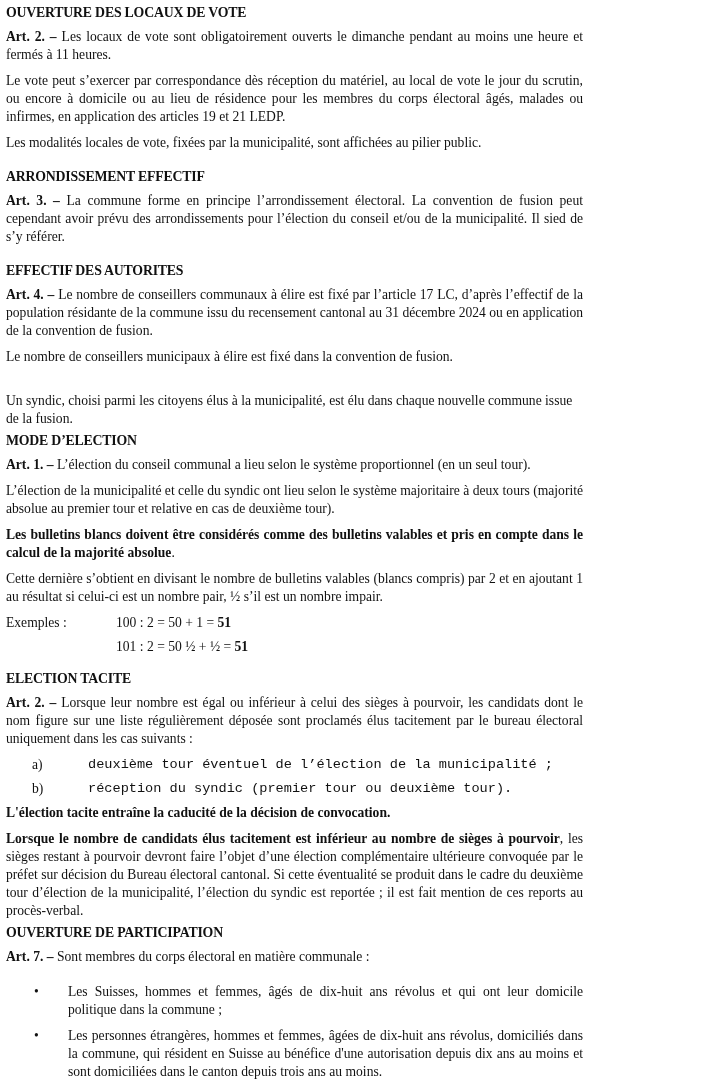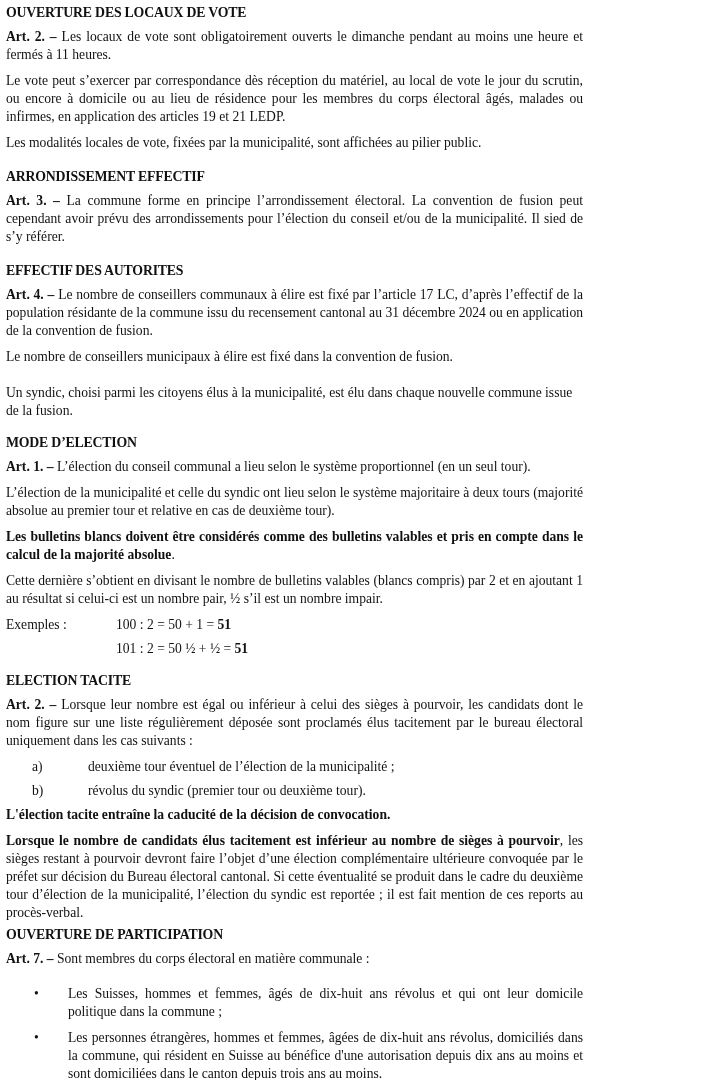--- a/index.html
+++ b/index.html
@@ -34,21 +34,21 @@
     margin: 0 0 8px 0;
     text-align: justify;
   }
   .art { font-weight: bold; }
   .b { font-weight: bold; }
   .ex-row { display: flex; margin: 0 0 6px 0; }
   .ex-label { width: 110px; flex: none; }
   .list-alpha { margin: 0 0 6px 0; padding: 0; list-style: none; }
   .list-alpha li { display: flex; margin: 0 0 6px 0; }
   .list-alpha .marker { width: 30px; flex: none; padding-left: 26px; }
-  .list-alpha .txt { padding-left: 26px; }
+  .list-alpha .txt { padding-left: 26px; font-family: Liberation Mono, monospace; }
   .list-bullet { margin: 0 0 6px 0; padding: 0; list-style: none; }
   .list-bullet li { display: flex; margin: 0 0 8px 0; }
   .list-bullet .dot { width: 62px; flex: none; padding-left: 28px; box-sizing: border-box; }
   .list-bullet .txt { flex: 1; text-align: justify; }
 </style>
 </head>
 <body>
 
 <div class="page">
 
@@ -60,22 +60,22 @@
   </section>
 
   <section>
     <h2>ARRONDISSEMENT EFFECTIF</h2>
     <p style="margin-bottom:16px;"><span class="art">Art. 3. –</span><span> La commune forme en principe l’arrondissement électoral. La convention de fusion peut cependant avoir prévu des arrondissements pour l’élection du conseil et/ou de la municipalité. Il sied de s’y référer.</span></p>
   </section>
 
   <section>
     <h2>EFFECTIF DES AUTORITES</h2>
     <p><span class="art">Art. 4. –</span><span> Le nombre de conseillers communaux à élire est fixé par l’article 17 LC, d’après l’effectif de la population résidante de la commune issu du recensement cantonal au 31 décembre 2024 ou en application de la convention de fusion.</span></p>
-    <p style="margin-bottom:18px;">Le nombre de conseillers municipaux à élire est fixé dans la convention de fusion.</p>
-    <p style="text-align:left;margin-bottom:14px;">Un syndic, choisi parmi les citoyens élus à la municipalité, est élu dans chaque nouvelle commune issue de la fusion.</p>
+    <p style="margin-bottom:26px;">Le nombre de conseillers municipaux à élire est fixé dans la convention de fusion.</p>
+    <p style="text-align:left;margin-bottom:4px;">Un syndic, choisi parmi les citoyens élus à la municipalité, est élu dans chaque nouvelle commune issue de la fusion.</p>
   </section>
 
   <section>
     <h2>MODE D’ELECTION</h2>
     <p><span class="art">Art. 1. –</span><span> L’élection du conseil communal a lieu selon le système proportionnel (en un seul tour).</span></p>
     <p>L’élection de la municipalité et celle du syndic ont lieu selon le système majoritaire à deux tours (majorité absolue au premier tour et relative en cas de deuxième tour).</p>
     <p><span class="b">Les bulletins blancs doivent être considérés comme des bulletins valables et pris en compte dans le calcul de la majorité absolue</span><span>.</span></p>
     <p>Cette dernière s’obtient en divisant le nombre de bulletins valables (blancs compris) par 2 et en ajoutant 1 au résultat si celui-ci est un nombre pair, ½ s’il est un nombre impair.</p>
     <div class="ex-row">
       <span class="ex-label">Exemples :</span>
@@ -90,21 +90,21 @@
   <section>
     <h2>ELECTION TACITE</h2>
     <p><span class="art">Art. 2. –</span><span> Lorsque leur nombre est égal ou inférieur à celui des sièges à pourvoir, les candidats dont le nom figure sur une liste régulièrement déposée sont proclamés élus tacitement par le bureau électoral uniquement dans les cas suivants :</span></p>
     <ul class="list-alpha">
       <li>
           <span class="marker">a)</span>
           <span class="txt">deuxième tour éventuel de l’élection de la municipalité ;</span>
         </li>
       <li>
           <span class="marker">b)</span>
-          <span class="txt">révolus du syndic (premier tour ou deuxième tour).</span>
+          <span class="txt">réception du syndic (premier tour ou deuxième tour).</span>
         </li>
     </ul>
     <p class="b">L'élection tacite entraîne la caducité de la décision de convocation.</p>
     <p style="margin-bottom:4px;"><span class="b">Lorsque le nombre de candidats élus tacitement est inférieur au nombre de sièges à pourvoir</span><span>, les sièges restant à pourvoir devront faire l’objet d’une élection complémentaire ultérieure convoquée par le préfet sur décision du Bureau électoral cantonal. Si cette éventualité se produit dans le cadre du deuxième tour d’élection de la municipalité, l’élection du syndic est reportée ; il est fait mention de ces reports au procès-verbal.</span></p>
   </section>
 
   <section>
     <h2>OUVERTURE DE PARTICIPATION</h2>
     <p style="margin-bottom:17px;"><span class="art">Art. 7. –</span><span> Sont membres du corps électoral en matière communale :</span></p>
     <ul class="list-bullet">

